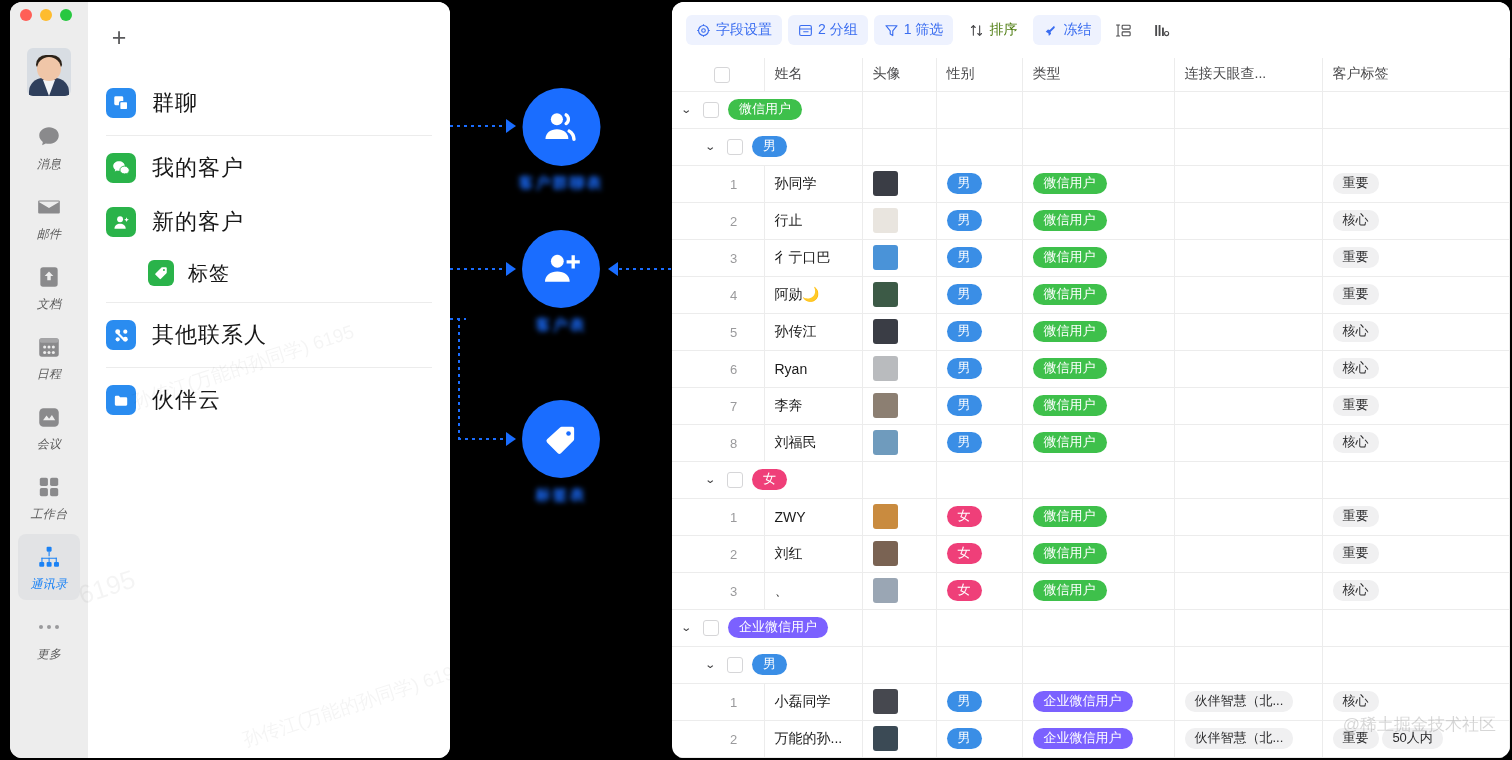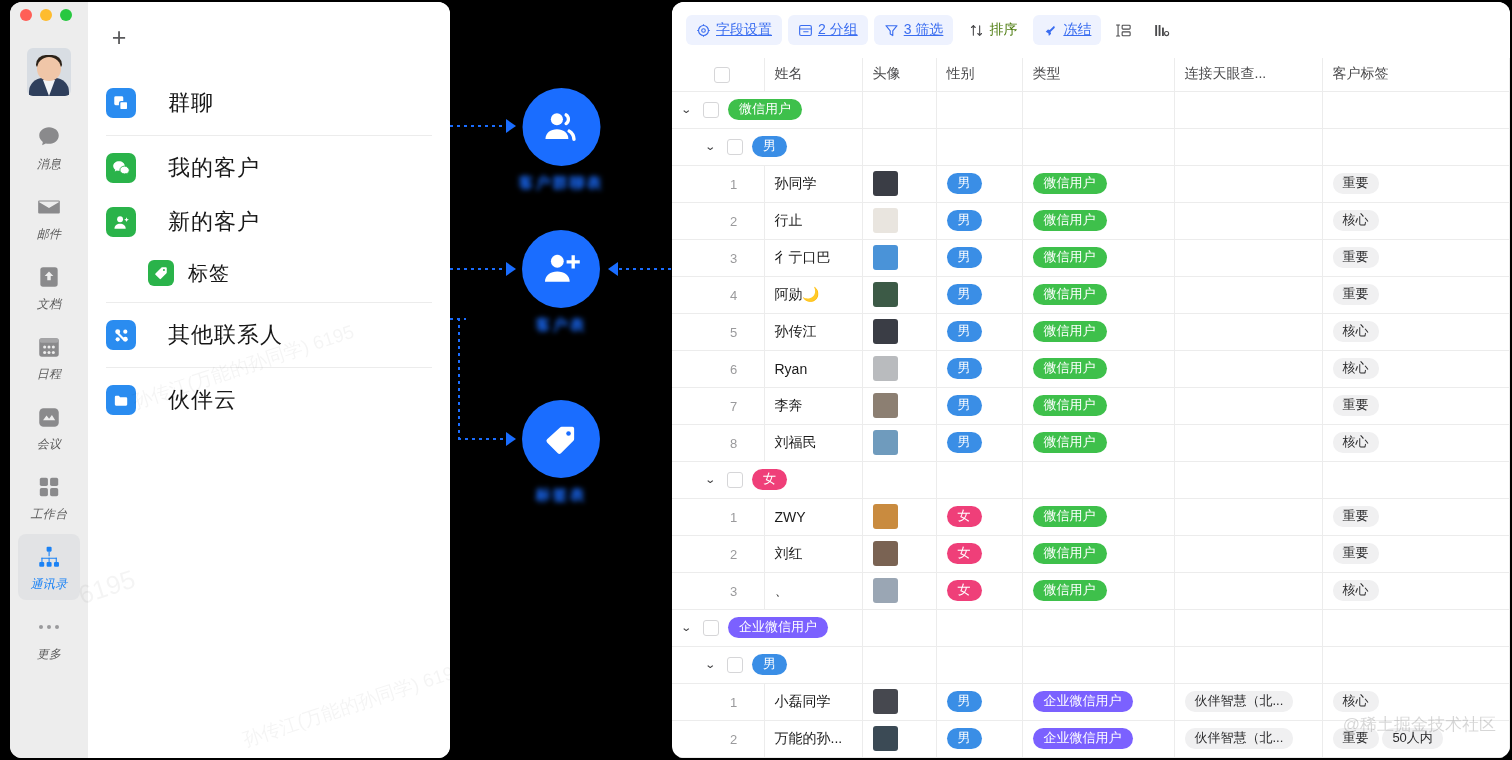--- a/index.html
+++ b/index.html
@@ -37,21 +37,21 @@
 
   .lw-main{flex:1;background:#fff;display:flex;flex-direction:column;padding:0 14px;position:relative;}
   .search-row{display:flex;align-items:center;gap:10px;padding:22px 4px 0 4px;}
   .search-box{flex:1;height:30px;background:#f2f2f3;border-radius:6px;display:flex;
     align-items:center;justify-content:center;gap:7px;cursor:text;}
   .search-ph{font-size:14px;color:#9b9b9e;}
   .plus-btn{width:26px;height:26px;display:flex;align-items:center;justify-content:center;
     cursor:pointer;color:#5a5a5c;font-size:25px;font-weight:300;line-height:1;}
 
   .nav-list{margin-top:26px;}
-  .nav-item{display:flex;align-items:center;gap:32px;height:54px;padding-left:4px;cursor:pointer;}
+  .nav-item{display:flex;align-items:center;gap:16px;height:54px;padding-left:4px;cursor:pointer;}
   .nav-item.sub{padding-left:46px;height:48px;gap:14px;}
   .nav-ico{width:30px;height:30px;border-radius:7px;flex:0 0 30px;
     display:flex;align-items:center;justify-content:center;}
   .nav-item.sub .nav-ico{width:26px;height:26px;flex:0 0 26px;border-radius:6px;}
   .nav-txt{font-size:22px;color:#171717;letter-spacing:1px;}
   .nav-item.sub .nav-txt{font-size:20px;text-align:center;}
   .divider{height:1px;background:#ececec;margin:5px 4px;}
 
   .wm{position:absolute;color:rgba(0,0,0,.045);font-size:19px;pointer-events:none;
     transform:rotate(-18deg);white-space:nowrap;}
@@ -69,21 +69,21 @@
   .conn-arrow{position:absolute;width:0;height:0;border-top:7px solid transparent;
     border-bottom:7px solid transparent;border-left:10px solid #1a6dff;}
   .conn-arrow.left{border-left:none;border-right:10px solid #1a6dff;}
 
   
   .right-win{position:absolute;left:672px;top:2px;width:838px;height:756px;
     background:#fff;border-radius:12px 12px 12px 12px;overflow:hidden;}
   .tbar{height:56px;display:flex;align-items:center;gap:6px;padding:0 14px;background:#fff;}
   .tbtn{display:flex;align-items:center;gap:5px;height:30px;padding:0 10px;border-radius:6px;
     font-size:14px;color:#4d7c0f;cursor:pointer;white-space:nowrap;}
-  .tbtn.on{background:#eef2fe;color:#3a6df0;text-decoration:underline;}
+  .tbtn.on{background:#eef2fe;color:#3a6df0;}
   .tbtn .ic{display:flex;align-items:center;}
   .tbtn-icon-only{width:32px;height:30px;display:flex;align-items:center;
     justify-content:center;border-radius:6px;cursor:pointer;}
 
   table.grid{width:100%;border-collapse:collapse;table-layout:fixed;}
   table.grid th,table.grid td{border-right:1px solid #ececec;border-bottom:1px solid #ececec;
     padding:0 10px;font-weight:400;font-size:14px;color:#1a1a1a;text-align:left;
     height:37px;overflow:hidden;white-space:nowrap;}
   table.grid th{color:#4b4b4d;height:33px;background:#fff;}
   .c-idx{width:92px;}.c-name{width:98px;}.c-av{width:74px;}
@@ -400,21 +400,21 @@
         </span>
         <span>2 分组</span>
       </div>
 
       <div class="tbtn on">
         <span class="ic">
           <svg width="15" height="15" viewBox="0 0 20 20">
               <path d="M2.6 3.6h14.8l-5.7 7v6.2l-3.4-2v-4.2z" fill="none" stroke="#3a6df0" stroke-width="1.5" stroke-linejoin="round"></path>
             </svg>
         </span>
-        <span>3 筛选</span>
+        <span>1 筛选</span>
       </div>
 
       <div class="tbtn">
         <span class="ic">
           <svg width="15" height="15" viewBox="0 0 20 20">
               <g stroke="#4b4b4d" stroke-width="1.5" stroke-linecap="round">
                 <path d="M5.8 3.4v13M5.8 3.4L3.3 6M5.8 3.4L8.3 6"></path>
                 <path d="M14.2 16.6v-13M14.2 16.6L11.7 14M14.2 16.6L16.7 14"></path>
               </g>
             </svg>

